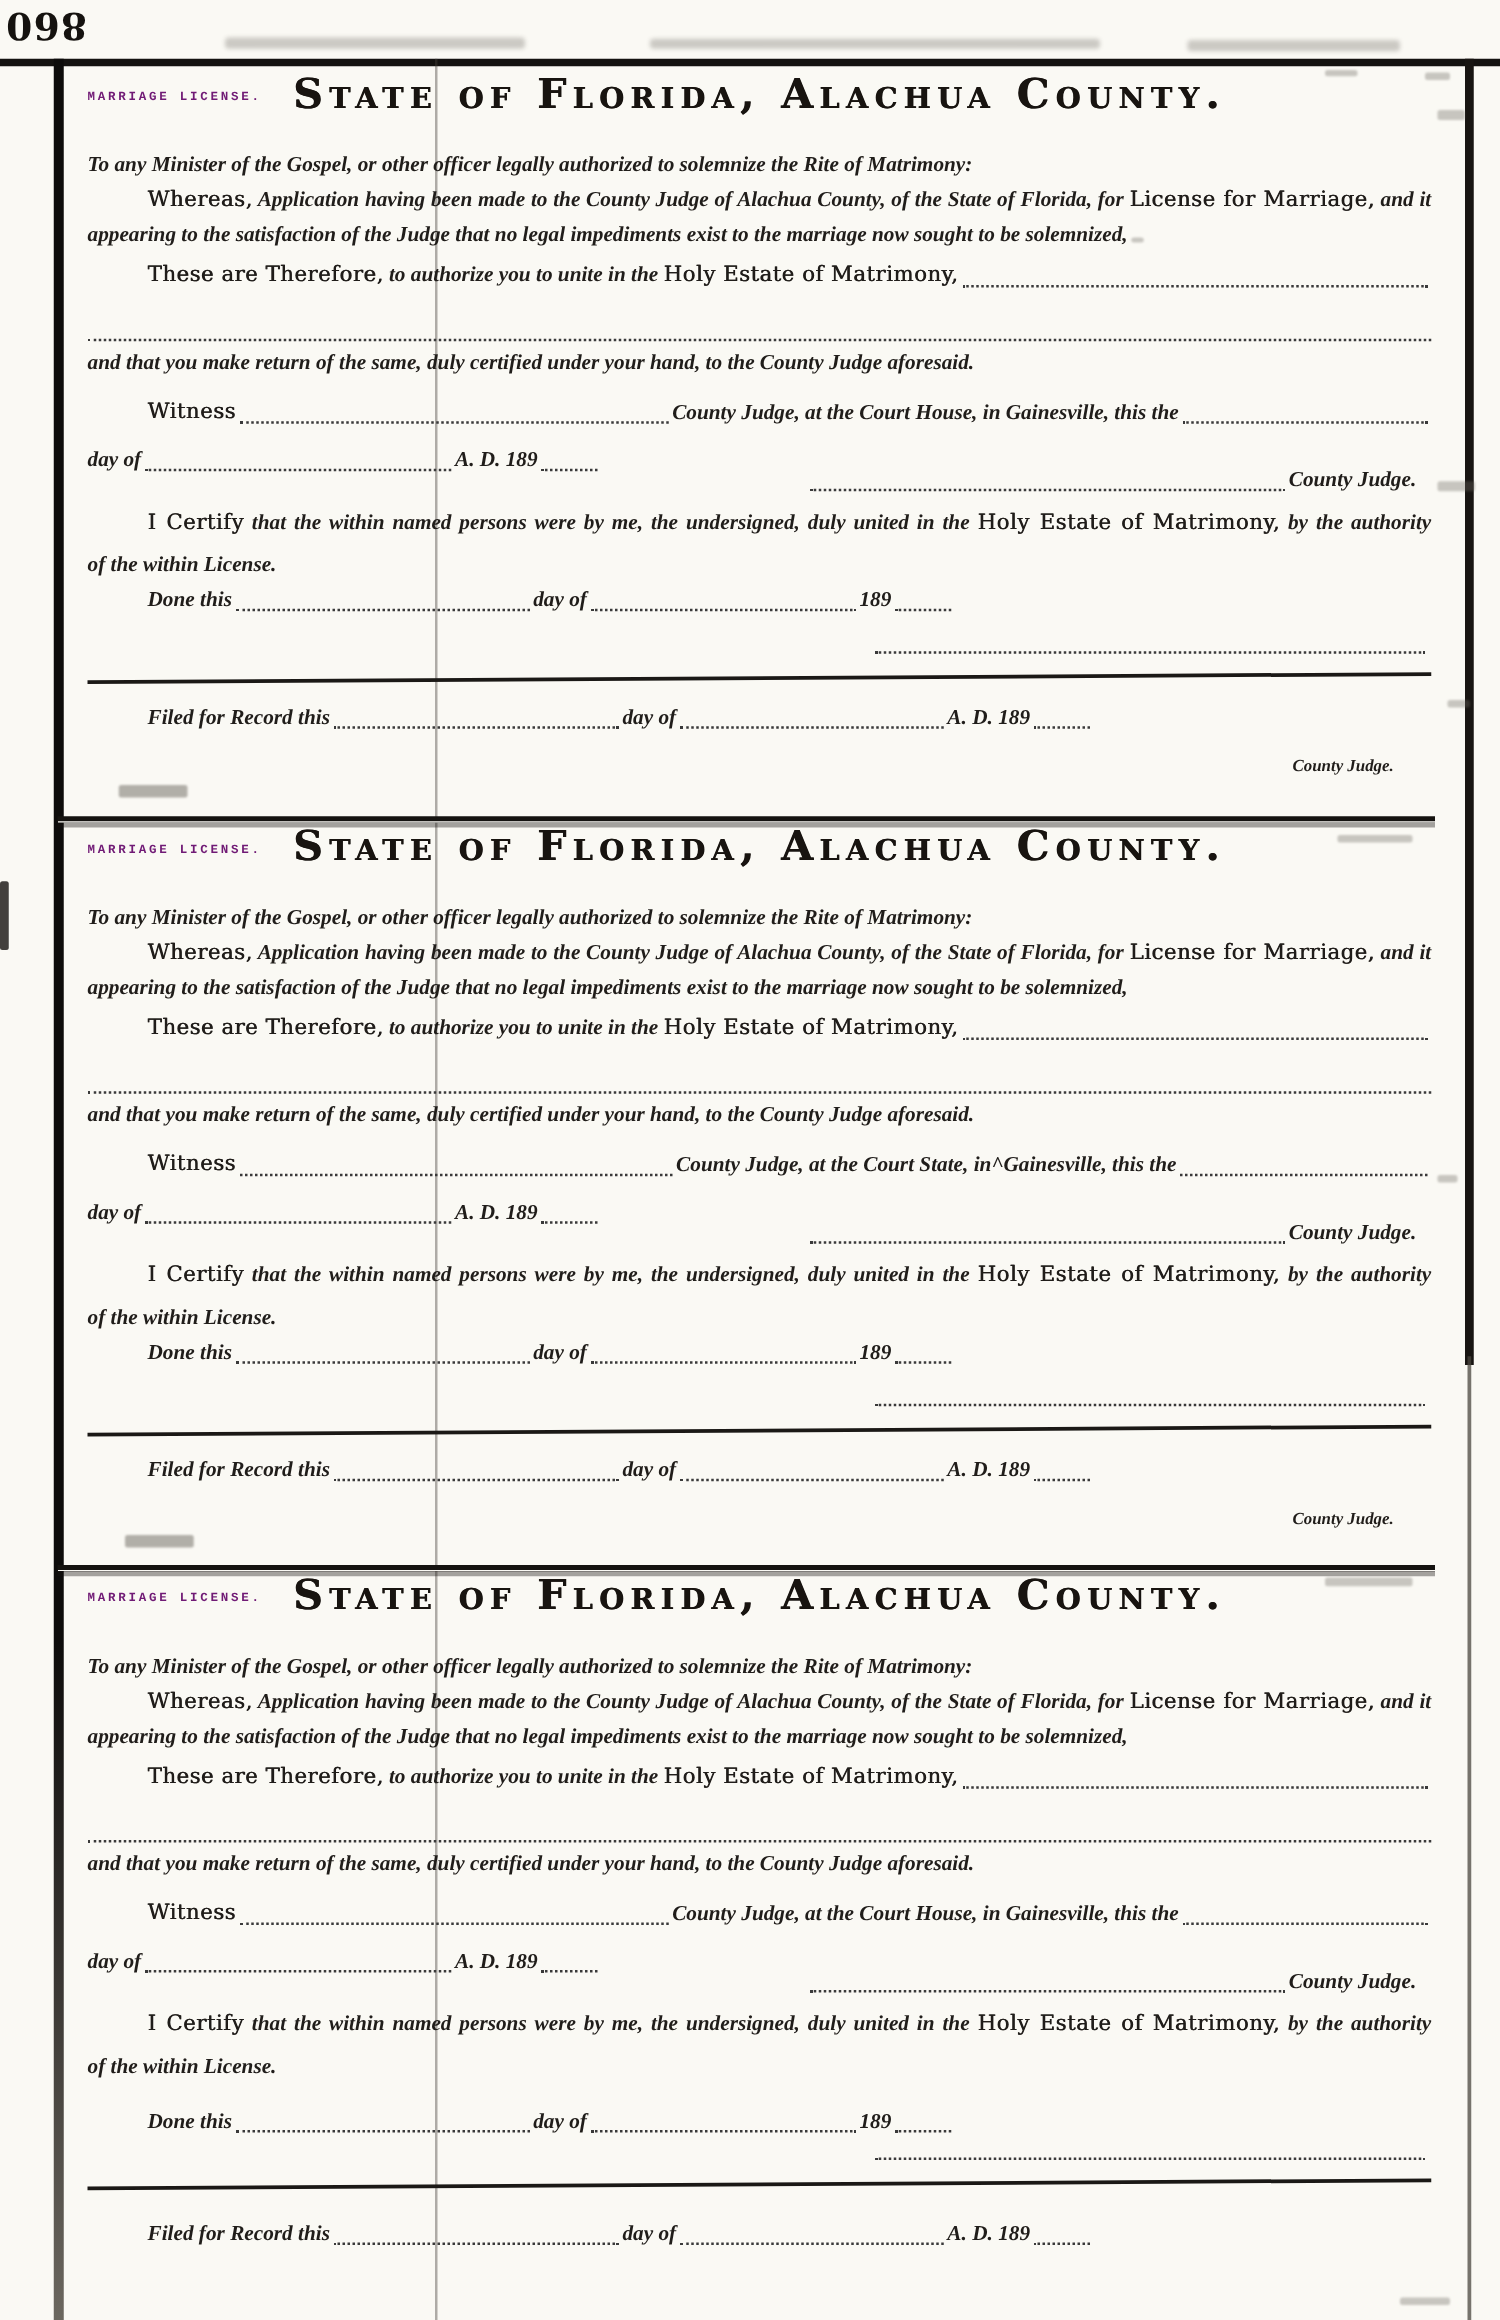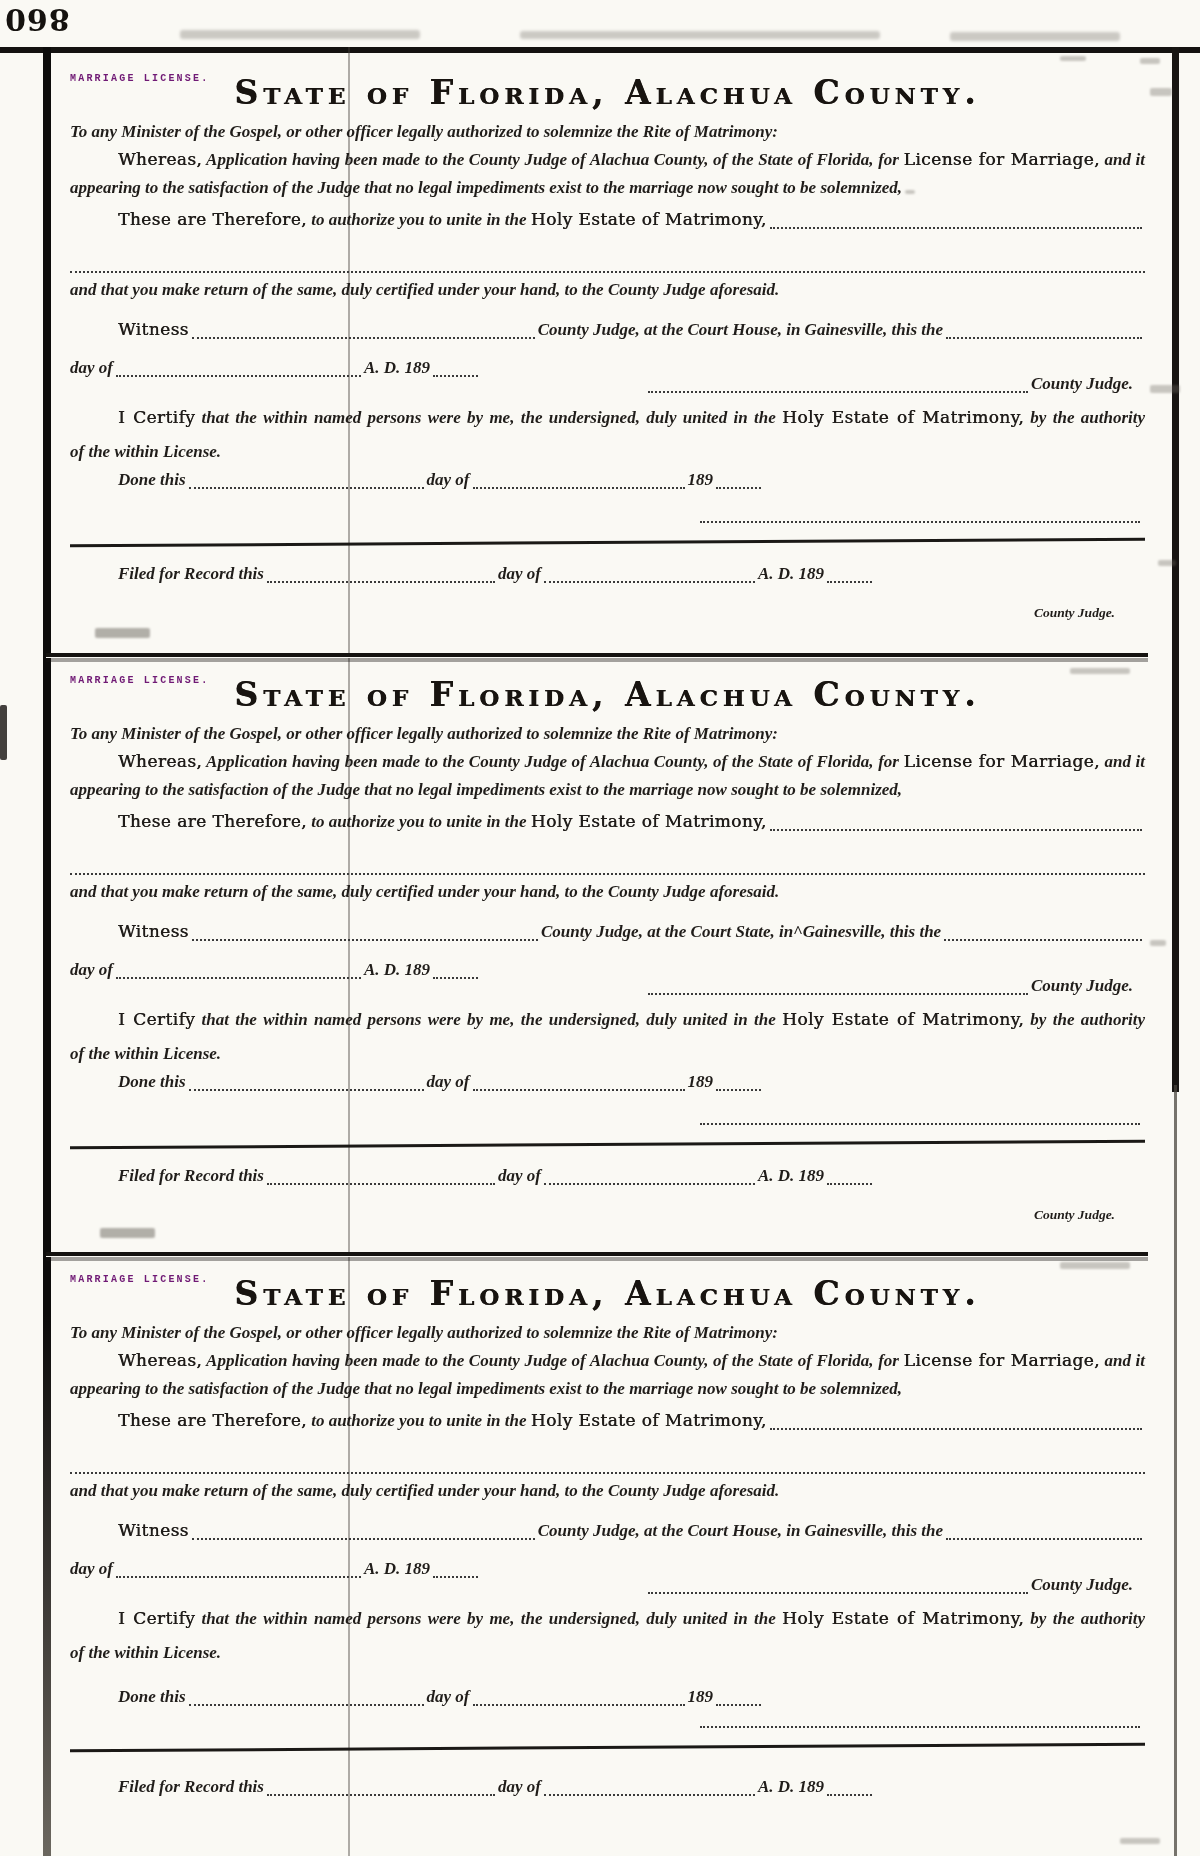--- a/index.html
+++ b/index.html
@@ -30,21 +30,21 @@
       text-shadow:.45px 0 currentColor;}
   .ml{font-family:Liberation Mono, monospace;font-weight:800;font-size:10px;
       letter-spacing:2.2px;color:#701a75;}
   .title{font-family:"DejaVu Serif",serif;font-variant-caps:small-caps;font-weight:600;
          font-size:33px;letter-spacing:5px;color:#181410;text-shadow:.4px 0 currentColor;}
   .dots{border-bottom:2px dotted #3a3a3a;margin:0 3px 4px 3px;}
   .grow{flex:1 1 auto;}
   .nw{white-space:nowrap;}
 
   .r-label{top:12px;}
-  .r-title{top:18px;text-align:center;}
+  .r-title{top:0;text-align:center;}
   .r-minister{top:64px;}
   .r-wh1{top:92px;padding-left:48px;text-align:justify;text-align-last:justify;}
   .r-wh2{top:120px;}
   .r-therefore{top:152px;}
   .r-fulldots{top:216px;height:0;border-bottom:2px dotted #3a3a3a;}
   .r-return{top:222px;}
   .r-witness{top:262px;}
   .r-dayof{top:300px;}
   .r-cjdots{top:316px;}
   .r-certify{top:350px;padding-left:48px;text-align:justify;text-align-last:justify;}

